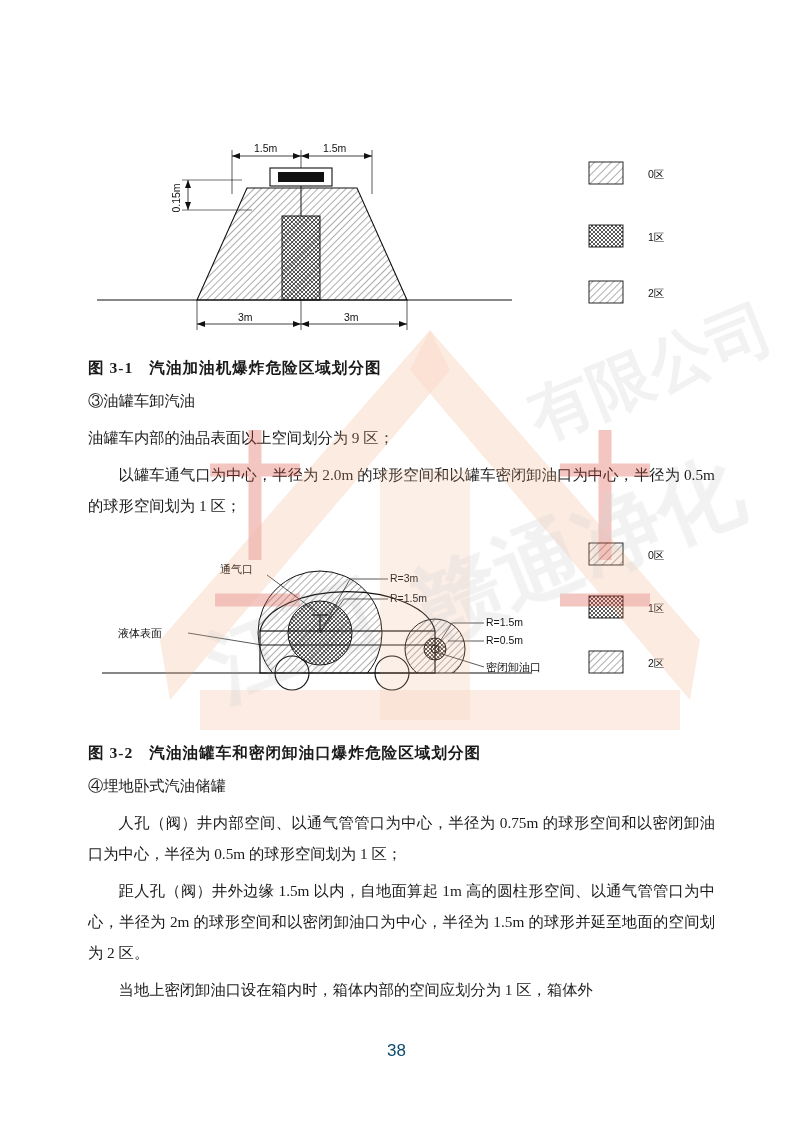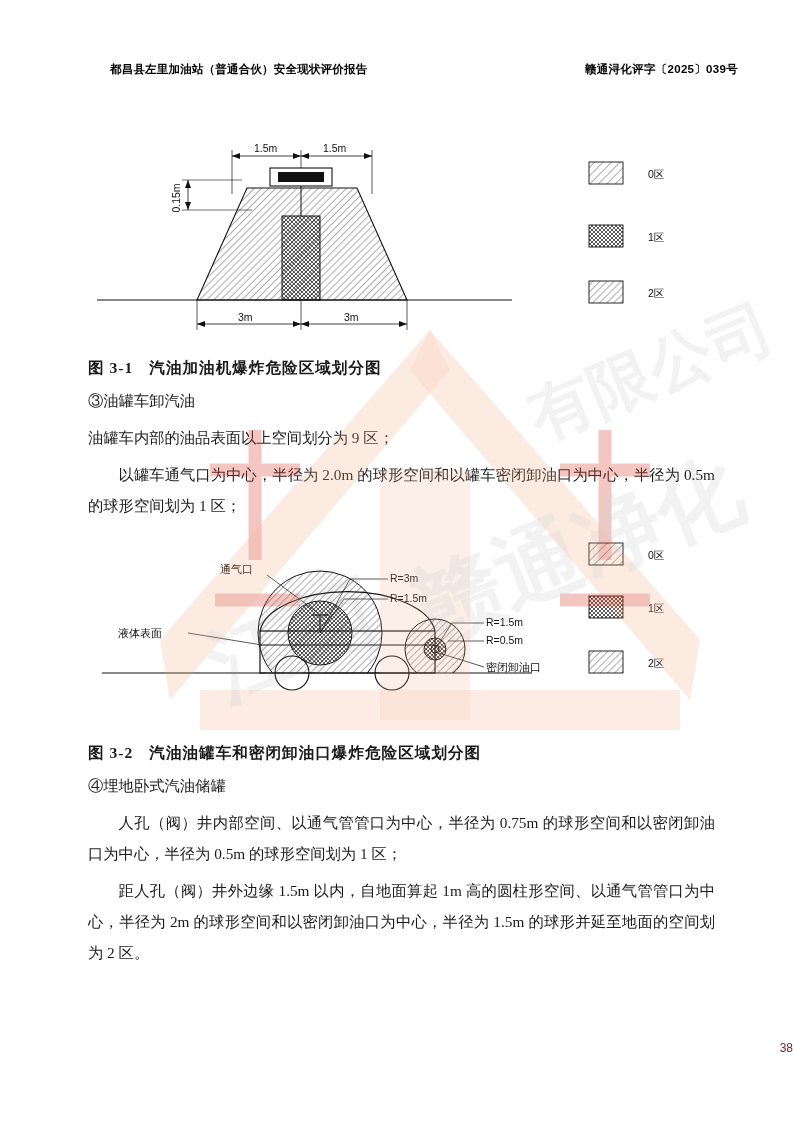--- a/index.html
+++ b/index.html
@@ -68,24 +68,24 @@
     font-weight: bold;
     letter-spacing: 1px;
   }
   .figcaption .gap { display: inline-block; width: 16px; }
 
   .pagenum {
     position: absolute;
     left: 0;
     right: 0;
     top: 1041px;
-    text-align: right;
+    text-align: center;
     font-family: "Liberation Sans", "DejaVu Sans", sans-serif;
-    font-size: 12px;
-    color: #7f1d1d;
+    font-size: 17px;
+    color: #0c4a6e;
   }
 
   
   .figbox { position: relative; width: 100%; }
   .fig1 { height: 212px; margin-top: 48px; }
   .fig2 { height: 212px; }
   .fig svg { display: block; margin: 0 auto; }
 
   
 </style>
@@ -114,24 +114,20 @@
       <g fill="#9a9a9a" opacity="0.30" font-family="Liberation Serif, serif" font-size="86" font-weight="bold">
         <text x="225" y="700" transform="rotate(-22 225 700)">江西</text>
         <text x="430" y="640" transform="rotate(-22 430 640)">赣通净化</text>
       </g>
       <g fill="#9a9a9a" opacity="0.30" font-family="Liberation Serif, serif" font-size="64" font-weight="bold">
         <text x="540" y="440" transform="rotate(-22 540 440)">有限公司</text>
       </g>
     </g>
   </svg>
 
-  <div class="header">
-    <div class="header-left">都昌县左里加油站（普通合伙）安全现状评价报告</div>
-    <div class="header-right">赣通浔化评字〔2025〕039号</div>
-  </div>
 
   <div class="content">
 
     <div class="figbox fig fig1">
       <svg width="620" height="212" viewBox="0 0 620 212">
         <defs>
           <pattern id="d0" width="6" height="6" patternUnits="userSpaceOnUse" patternTransform="rotate(45)">
             <line x1="0" y1="0" x2="0" y2="6" stroke="#111" stroke-width="0.7"></line>
           </pattern>
           <pattern id="d2" width="5" height="5" patternUnits="userSpaceOnUse" patternTransform="rotate(45)">
@@ -278,18 +274,19 @@
       </svg>
     </div>
 
     <div class="figcaption">
       <span>图 3-2</span><span class="gap"></span><span>汽油油罐车和密闭卸油口爆炸危险区域划分图</span>
     </div>
 
     <p class="para noindent">④埋地卧式汽油储罐</p>
     <p class="para">人孔（阀）井内部空间、以通气管管口为中心，半径为 0.75m 的球形空间和以密闭卸油口为中心，半径为 0.5m 的球形空间划为 1 区；</p>
     <p class="para">距人孔（阀）井外边缘 1.5m 以内，自地面算起 1m 高的圆柱形空间、以通气管管口为中心，半径为 2m 的球形空间和以密闭卸油口为中心，半径为 1.5m 的球形并延至地面的空间划为 2 区。</p>
+    <p class="para">当地上密闭卸油口设在箱内时，箱体内部的空间应划分为 1 区，箱体外</p>
 
   </div>
 
   <div class="pagenum">38</div>
 
 </div>
 
 </body></html>

